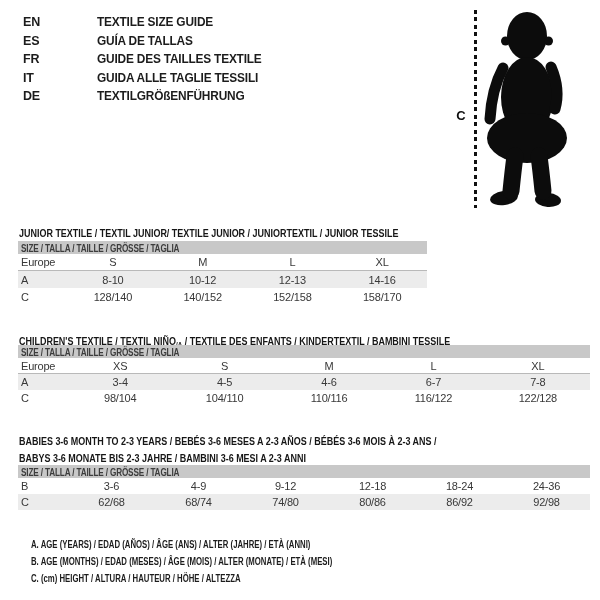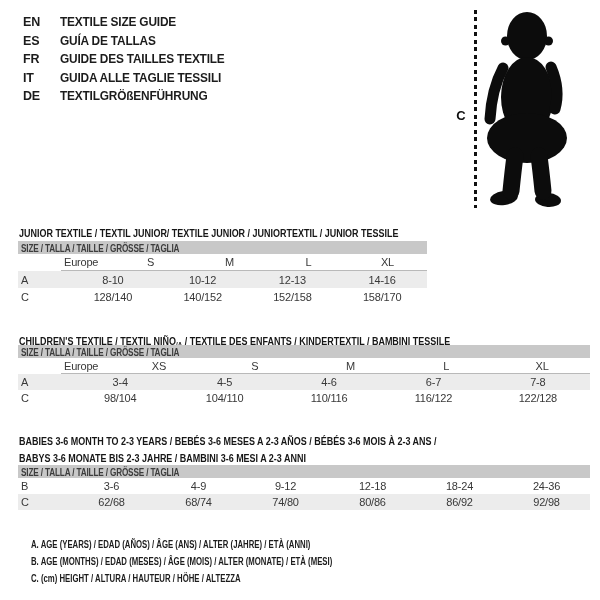--- a/index.html
+++ b/index.html
@@ -2,21 +2,21 @@
 <html><head>
 <meta charset="utf-8">
 <style>
   html,body{margin:0;padding:0;background:#fff;}
   .page{position:relative;width:600px;height:600px;background:#ffffff;overflow:hidden;
         font-family:"Liberation Sans",sans-serif;}
 
   
   .langs{position:absolute;left:23px;top:13px;}
   .lang-row{display:flex;height:18.5px;align-items:center;font-weight:bold;
-            font-size:12.5px;color:#1c1c1c;letter-spacing:-0.2px;}
+            font-size:12.5px;color:#1c1c1c;letter-spacing:-0.2px;gap:37px;}
   .lang-code{width:37px;}
   .lang-title{white-space:nowrap;transform:scaleX(0.95);transform-origin:0 50%;}
 
   
   .dash-line{position:absolute;left:474px;top:10px;width:3px;height:198px;
              background:repeating-linear-gradient(to bottom,#101010 0 4px,transparent 4px 7.5px);}
   .figure-label{position:absolute;left:452px;top:108px;width:18px;text-align:center;
                 font-weight:bold;font-size:13px;color:#101010;}
   .toddler{position:absolute;left:482px;top:11px;}
 
@@ -32,21 +32,21 @@
   .tbl{position:absolute;left:18px;color:#383838;font-size:11px;letter-spacing:-0.2px;}
   .tbl.t1{top:241px;width:409px;}
   .tbl.t2{top:345px;width:572px;}
   .tbl.t3{top:465px;width:572px;}
   .size-bar{height:13px;background:#c8c8c8;display:flex;align-items:flex-end;padding-left:3px;}
   .size-bar span{font-weight:bold;font-size:10.5px;color:#3c3c3c;white-space:nowrap;
                  transform:scaleX(0.78);transform-origin:0 50%;}
   .trow{display:flex;align-items:center;box-sizing:border-box;height:17px;}
   .t2 .trow,.t3 .trow{height:16px;}
   .trow.band{background:#ececec;}
-  .trow.hdr{border-bottom:1px solid #b9b9b9;margin-left:43px;}
+  .trow.hdr{border-bottom:1px solid #b9b9b9;}
   .lab{width:50px;padding-left:3px;box-sizing:border-box;}
   .cell{flex:1;text-align:center;}
 
   
   .footnotes{position:absolute;left:31px;top:535px;}
   .fn{display:flex;align-items:center;height:17.3px;font-weight:bold;font-size:10.5px;
       color:#1c1c1c;white-space:nowrap;transform:scaleX(0.74);transform-origin:0 50%;}
 </style>
 </head>
 <body>

